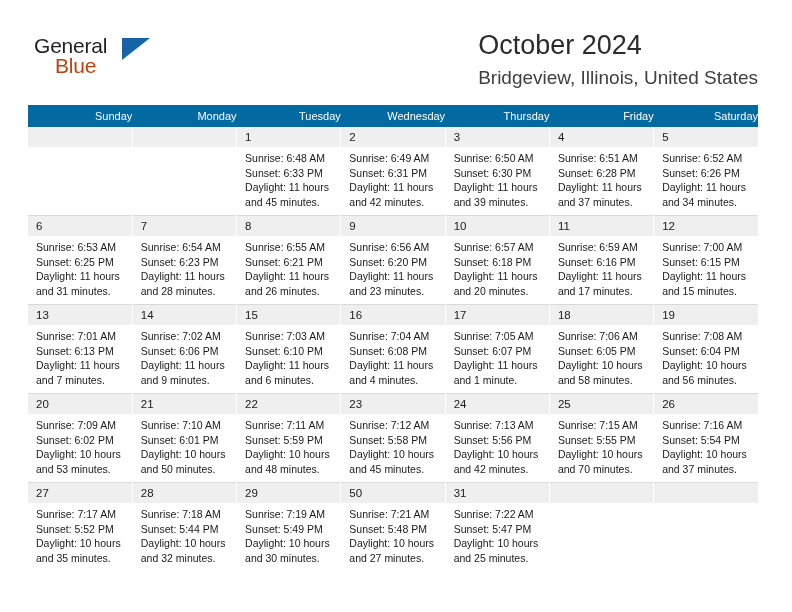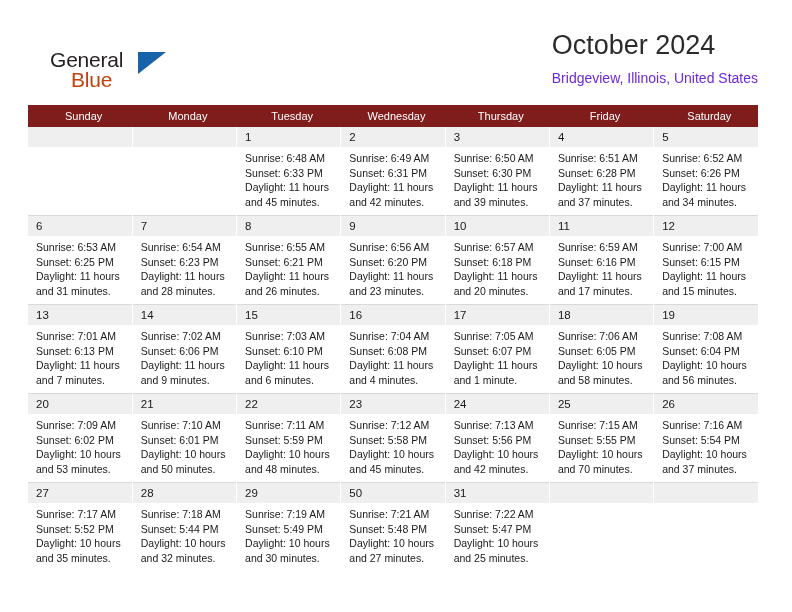--- a/index.html
+++ b/index.html
@@ -25,24 +25,23 @@
   .header {
     position: absolute;
     left: 0;
     top: 0;
     width: 792px;
     height: 104px;
   }
   .logo {
     position: absolute;
     left: 34px;
-    top: 48px;
+    top: 34px;
     width: 120px;
     height: 46px;
-    margin-left: 16px;
   }
   .logo-general {
     position: absolute;
     left: 0;
     top: 0;
     font-size: 21px;
     letter-spacing: -0.2px;
     color: #231f20;
     font-family: "Liberation Sans", sans-serif;
   }
@@ -70,44 +69,44 @@
     top: 28px;
   }
   .cal-title {
     font-size: 27px;
     color: #2b2b2b;
     line-height: 34px;
     font-weight: normal;
     margin: 0;
   }
   .cal-subtitle {
-    font-size: 14px;
-    color: #6d28d9;
+    font-size: 19px;
+    color: #404040;
     line-height: 20px;
     margin: 6px 0 0 0;
     font-weight: normal;
   }
 
   
   .calendar {
     position: absolute;
     left: 28px;
     top: 105px;
     width: 730px;
     border-collapse: collapse;
     table-layout: fixed;
   }
   .calendar col { width: 104.28px; }
 
   .calendar thead th {
-    background: #7f1d1d;
+    background: #0369a1;
     color: #ffffff;
     font-size: 11px;
     font-weight: normal;
-    text-align: center;
+    text-align: right;
     padding: 5px 0 5px 7px;
     height: 10px;
     line-height: 12px;
     border: none;
   }
 
   .calendar tbody td {
     vertical-align: top;
     padding: 0;
     border-right: 1px solid #ffffff;

